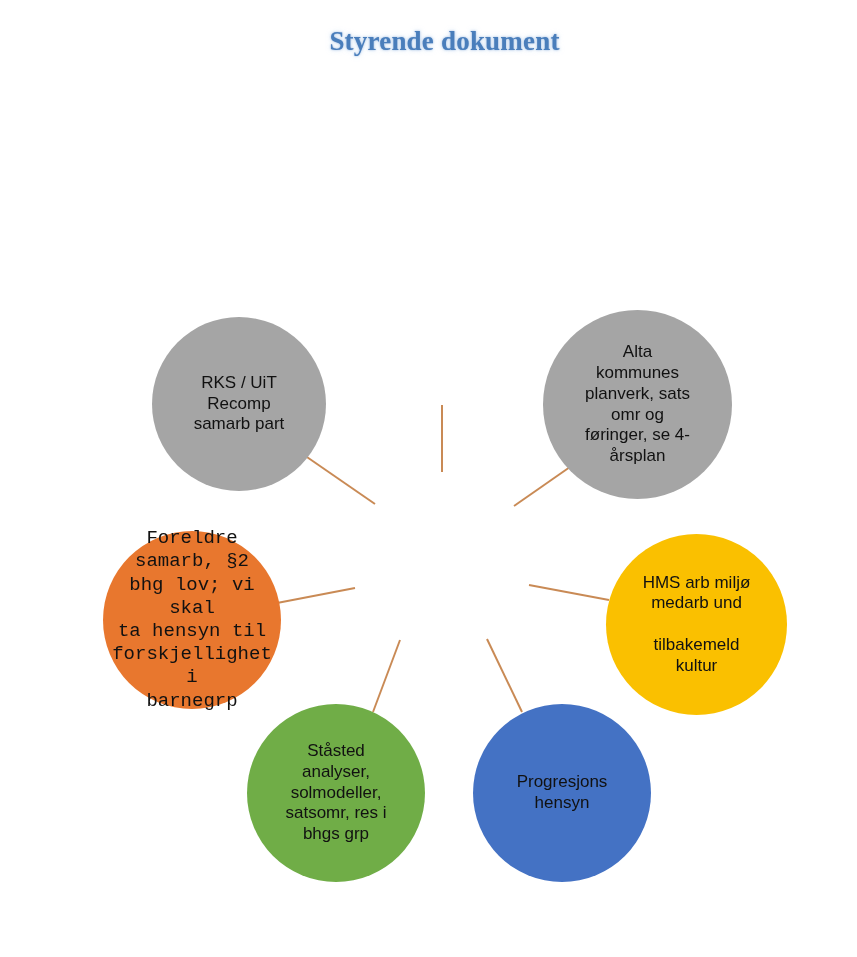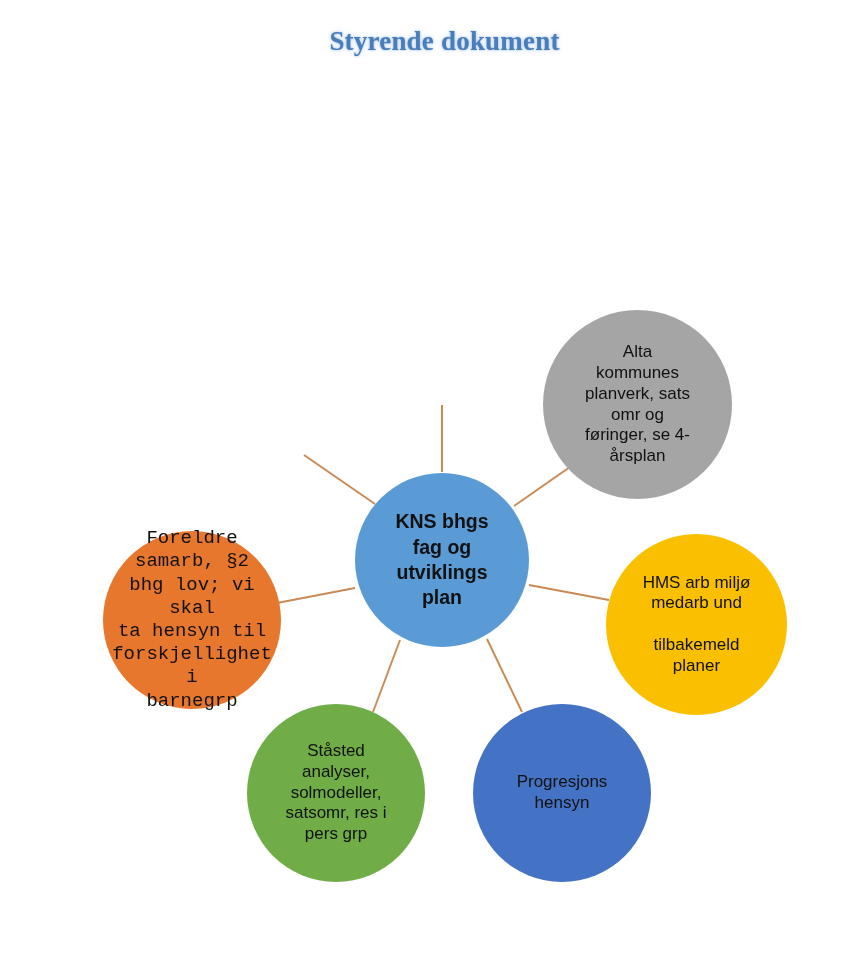--- a/index.html
+++ b/index.html
@@ -176,60 +176,59 @@
     <line x1="442" y1="472" x2="442" y2="405"></line>
     <line x1="375" y1="504" x2="304" y2="455"></line>
     <line x1="514" y1="506" x2="580" y2="460"></line>
     <line x1="529" y1="585" x2="609" y2="600"></line>
     <line x1="355" y1="588" x2="277" y2="603"></line>
     <line x1="400" y1="640" x2="373" y2="712"></line>
     <line x1="487" y1="639" x2="522" y2="712"></line>
   </svg>
 
 
+  <div class="node" id="node-rks">
+    <span class="label">RKS / UiT
+Recomp
+samarb part</span>
+  </div>
 
   <div class="node" id="node-alta">
     <span class="label">Alta
 kommunes
 planverk, sats
 omr og
 føringer, se 4-
 årsplan</span>
   </div>
 
   <div class="node" id="node-hms">
     <span class="label">HMS arb miljø
 medarb und
 
 tilbakemeld
-planer</span>
+kultur</span>
   </div>
 
   <div class="node" id="node-foreldre">
     <span class="label">Foreldre
 samarb,  §2
 bhg lov; vi skal
 ta hensyn til
 forskjellighet i
 barnegrp</span>
   </div>
 
   <div class="node" id="node-stasted">
     <span class="label">Ståsted
 analyser,
 solmodeller,
 satsomr, res i
-pers grp</span>
+bhgs grp</span>
   </div>
 
   <div class="node" id="node-progresjon">
     <span class="label">Progresjons
 hensyn</span>
   </div>
 
-  <div class="node" id="node-center">
-    <span class="label">KNS bhgs
-fag og
-utviklings
-plan</span>
-  </div>
 
 </div>
 
 </body></html>

